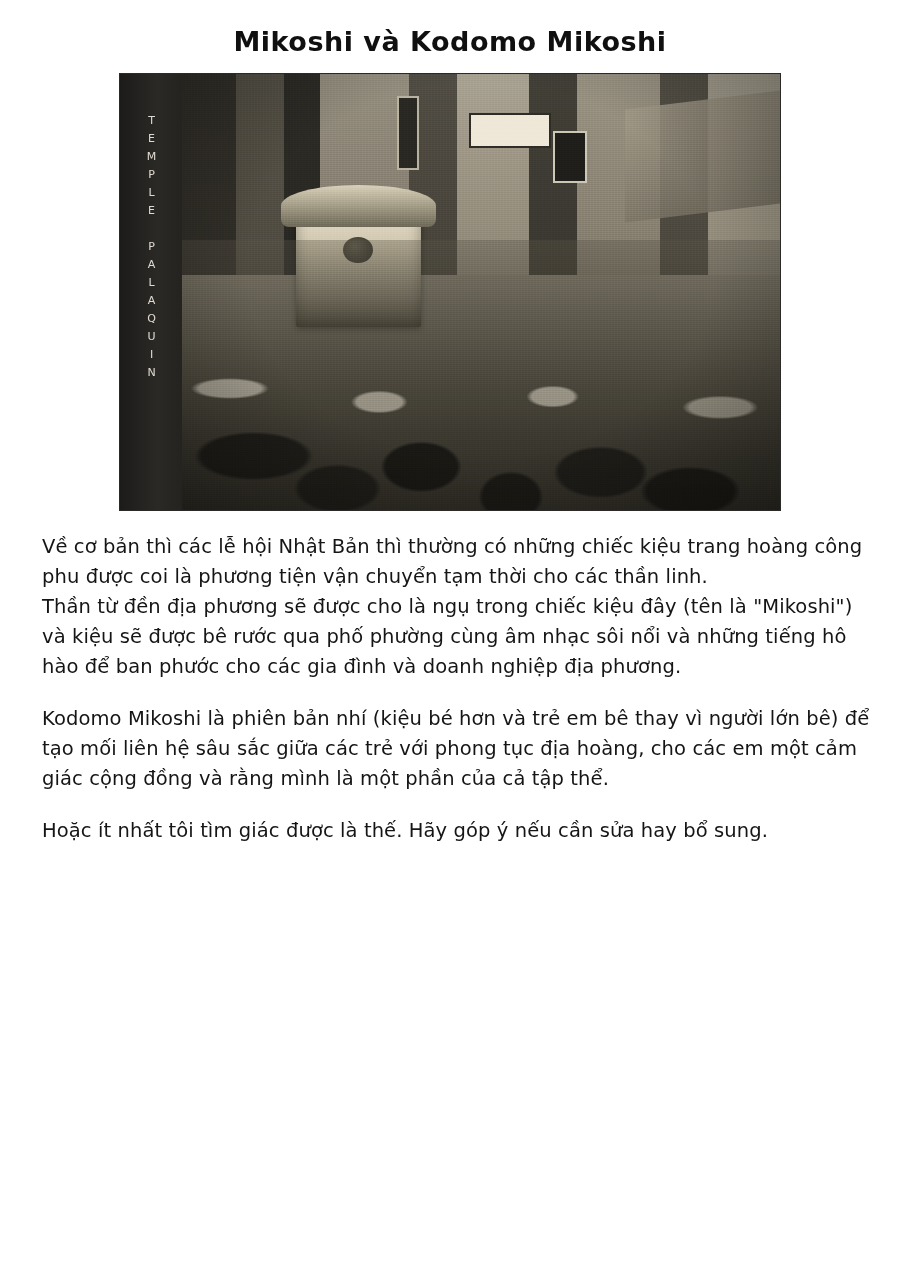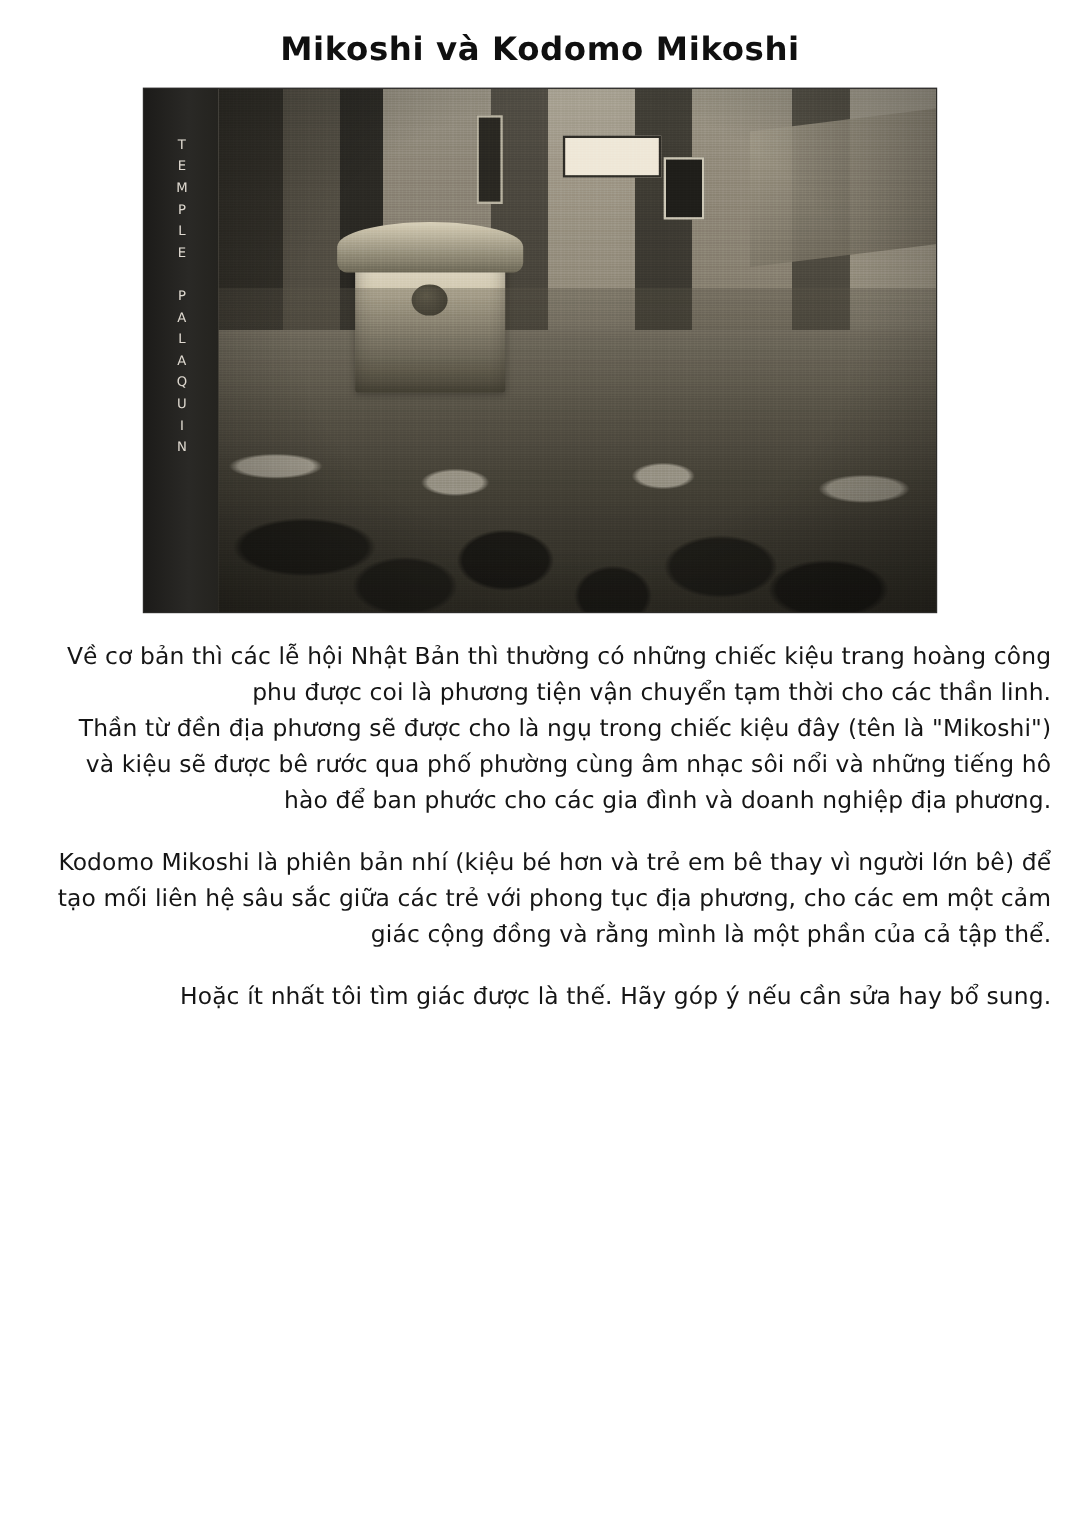--- a/index.html
+++ b/index.html
@@ -190,21 +190,21 @@
     position: absolute;
     left: 26px;
     top: 532px;
     width: 850px;
     font-size: 19.5px;
     line-height: 30px;
     color: #151515;
     font-family: "DejaVu Sans", sans-serif;
     letter-spacing: 0.1px;
   }
-  .para { margin: 0 0 22px 16px; white-space: pre-line; text-align: right; }
+  .para { margin: 0 0 22px 16px; white-space: pre-line; }
   .para:last-child { margin-bottom: 0; }
 </style>
 </head>
 <body>
 
 <div class="page">
 
   <div class="title">Mikoshi và Kodomo Mikoshi</div>
 
   <div class="photo-wrap">
@@ -223,17 +223,17 @@
         <div class="ph-crowd"></div>
         <div class="ph-grain"></div>
         <div class="ph-vig"></div>
       </div>
     </div>
   </div>
 
   <div class="body-text">
     <p class="para">Về cơ bản thì các lễ hội Nhật Bản thì thường có những chiếc kiệu trang hoàng công phu được coi là phương tiện vận chuyển tạm thời cho các thần linh.
 Thần từ đền địa phương sẽ được cho là ngụ trong chiếc kiệu đây (tên là "Mikoshi") và kiệu sẽ được bê rước qua phố phường cùng âm nhạc sôi nổi và những tiếng hô hào để ban phước cho các gia đình và doanh nghiệp địa phương.</p>
-    <p class="para">Kodomo Mikoshi là phiên bản nhí (kiệu bé hơn và trẻ em bê thay vì người lớn bê) để tạo mối liên hệ sâu sắc giữa các trẻ với phong tục địa phương, cho các em một cảm giác cộng đồng và rằng mình là một phần của cả tập thể.</p>
+    <p class="para">Kodomo Mikoshi là phiên bản nhí (kiệu bé hơn và trẻ em bê thay vì người lớn bê) để tạo mối liên hệ sâu sắc giữa các trẻ với phong tục địa hoàng, cho các em một cảm giác cộng đồng và rằng mình là một phần của cả tập thể.</p>
     <p class="para">Hoặc ít nhất tôi tìm giác được là thế. Hãy góp ý nếu cần sửa hay bổ sung.</p>
   </div>
 
 </div>
 
 </body></html>

